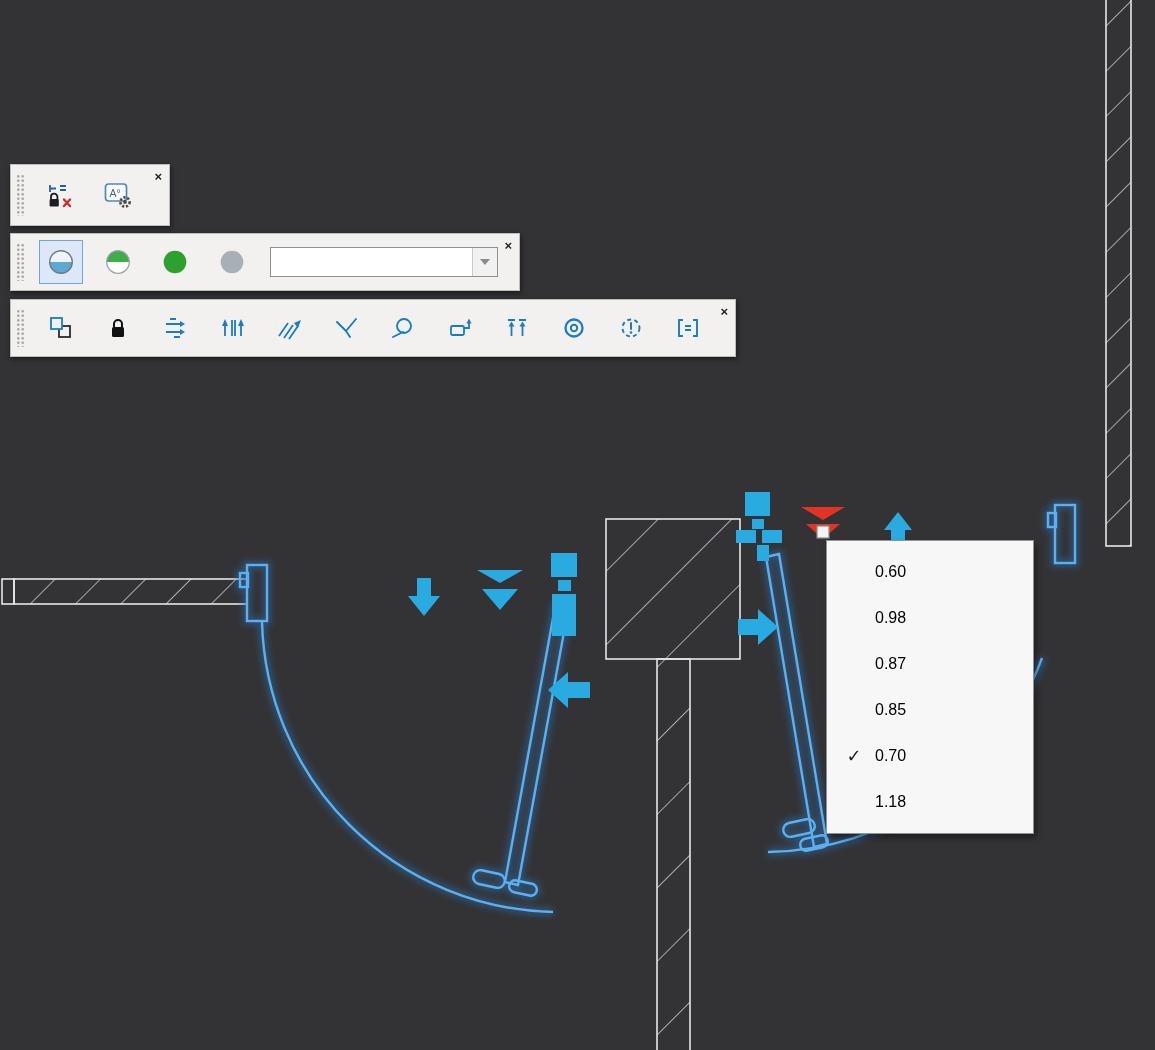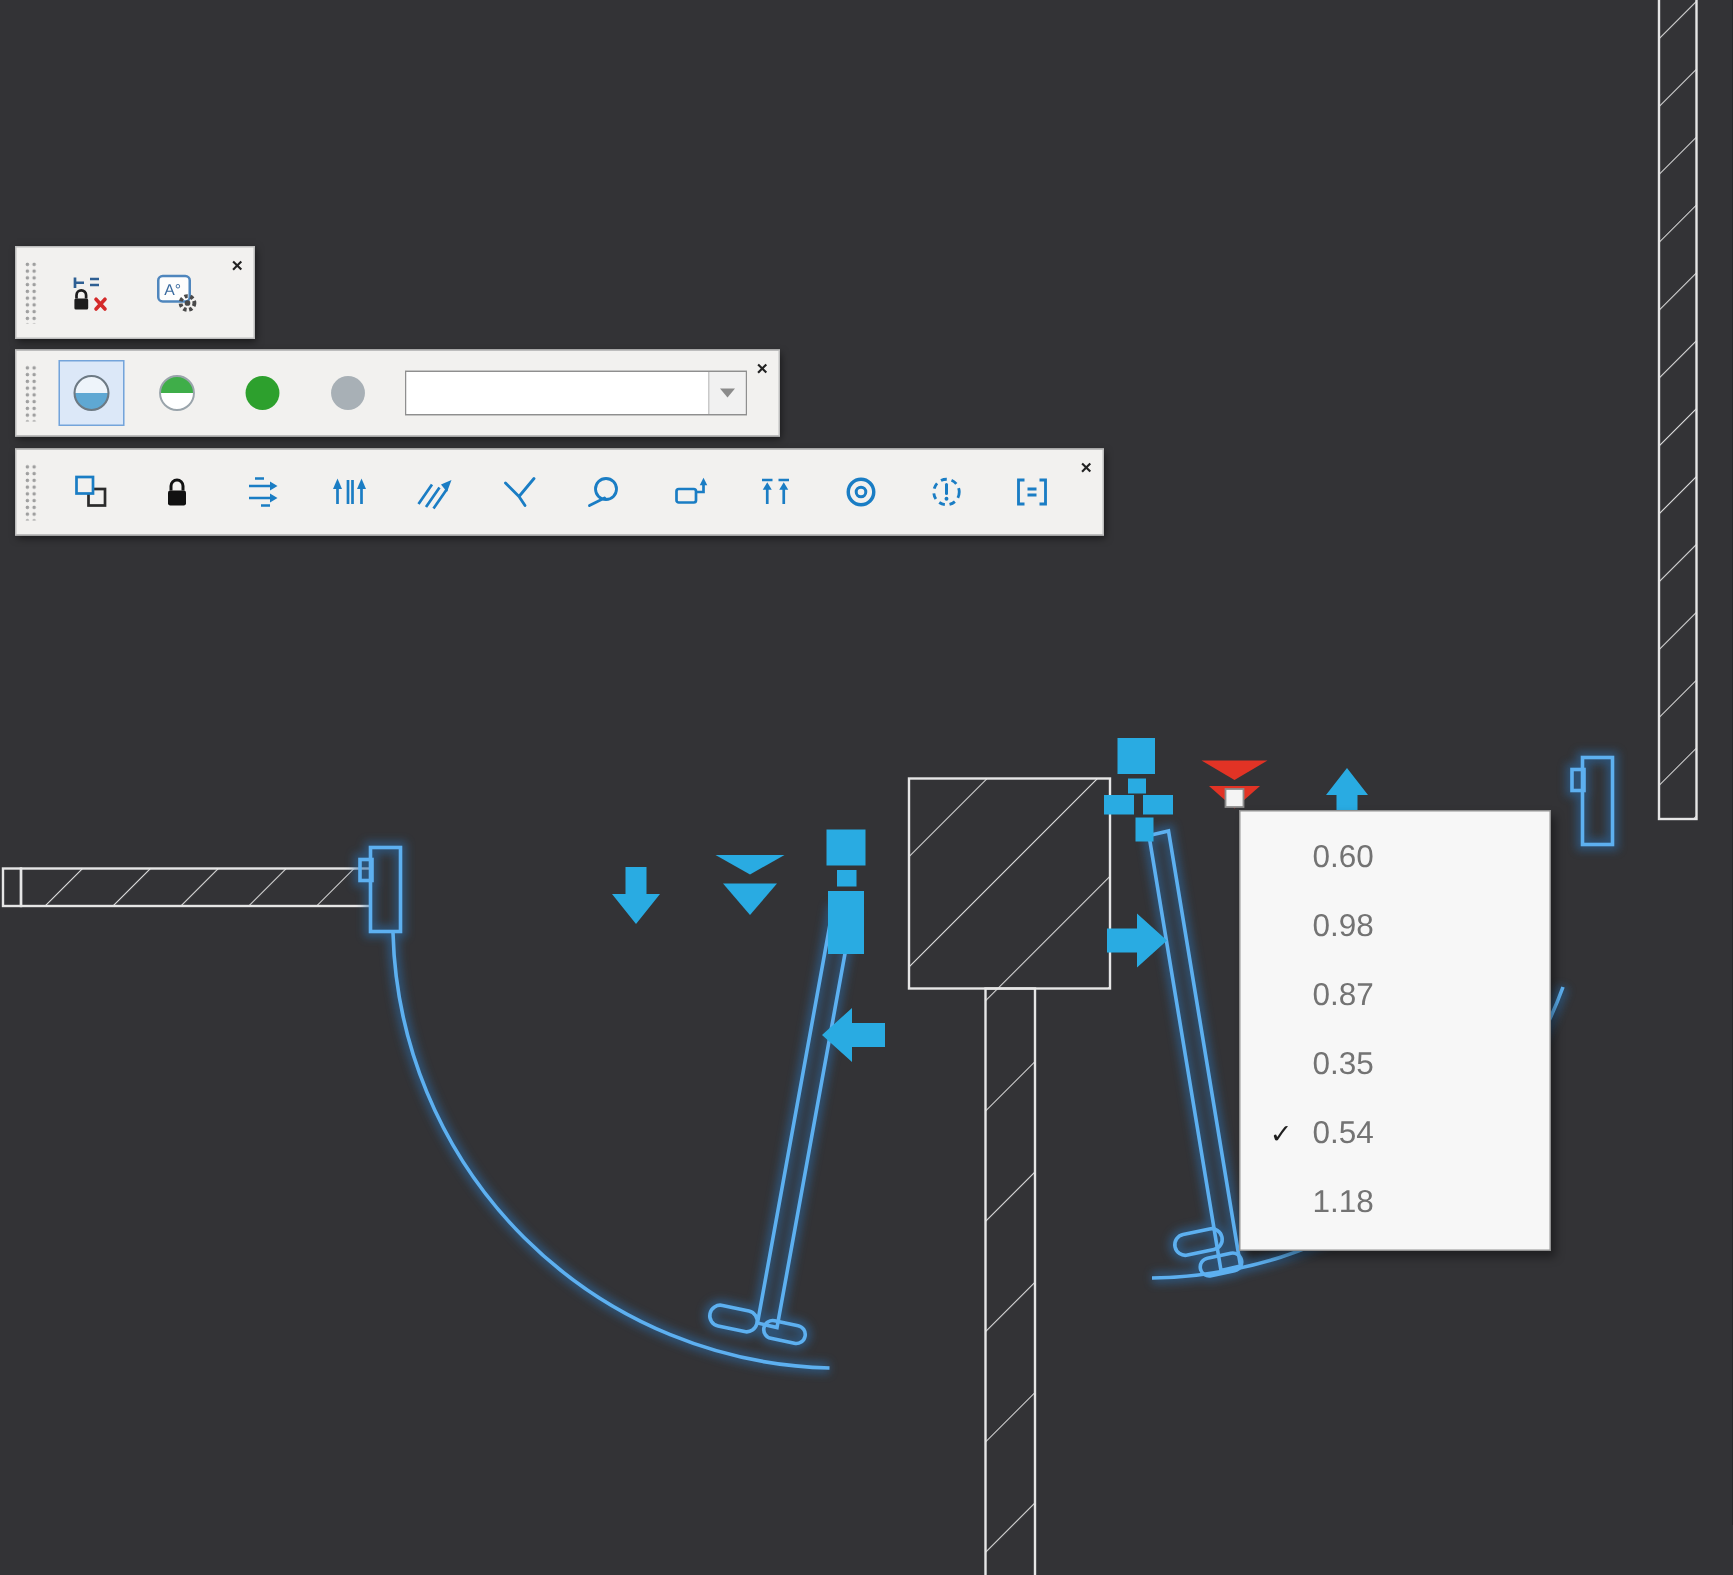--- a/index.html
+++ b/index.html
@@ -32,21 +32,21 @@
              display:flex;align-items:center;justify-content:center;}
   .chev{width:0;height:0;border-left:5px solid transparent;border-right:5px solid transparent;
         border-top:6px solid #8b8b8b;}
 
   
   .dropdown{position:absolute;left:826px;top:540px;width:208px;background:#f7f7f7;
             border:1px solid #919191;box-shadow:3px 4px 6px rgba(0,0,0,.4);
             padding:8px 0;box-sizing:border-box;z-index:20;}
   .dd-row{display:flex;align-items:center;height:46px;}
   .dd-check{width:42px;padding-left:6px;text-align:center;font-size:18px;color:#1f1f1f;}
-  .dd-label{font-size:21px;color:#737373;}
+  .dd-label{font-size:16px;color:#000000;}
 
   .icon-svg{display:block;}
 </style>
 </head>
 <body>
 
 <div id="app">
 
   <svg id="canvas" width="1155" height="1050" viewBox="0 0 1155 1050">
     <defs>
@@ -301,25 +301,25 @@
     <div class="dd-row">
       <span class="dd-check"></span>
       <span class="dd-label">0.98</span>
     </div>
     <div class="dd-row">
       <span class="dd-check"></span>
       <span class="dd-label">0.87</span>
     </div>
     <div class="dd-row">
       <span class="dd-check"></span>
-      <span class="dd-label">0.35</span>
+      <span class="dd-label">0.85</span>
     </div>
     <div class="dd-row">
       <span class="dd-check">✓</span>
-      <span class="dd-label">0.54</span>
+      <span class="dd-label">0.70</span>
     </div>
     <div class="dd-row">
       <span class="dd-check"></span>
       <span class="dd-label">1.18</span>
     </div>
   </div>
 
 </div>
 
 </body></html>

